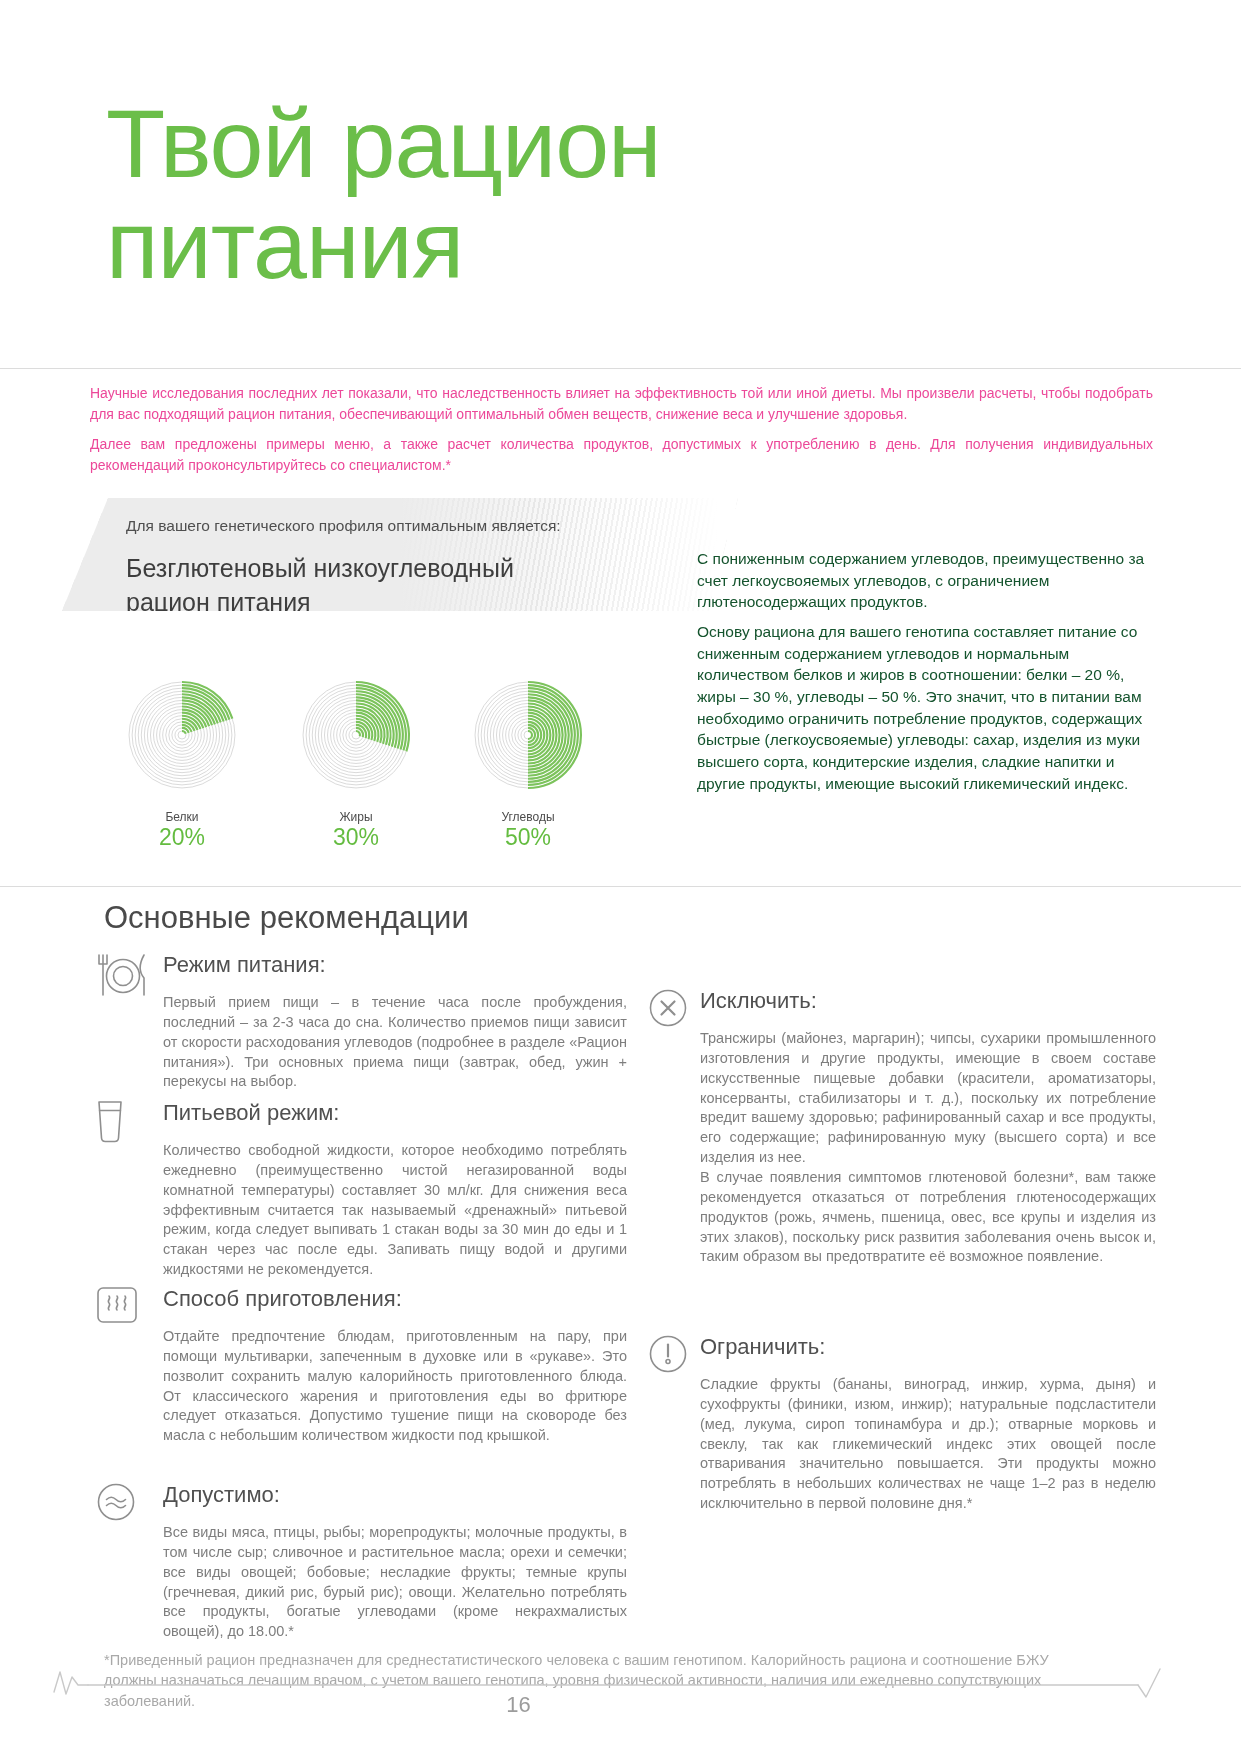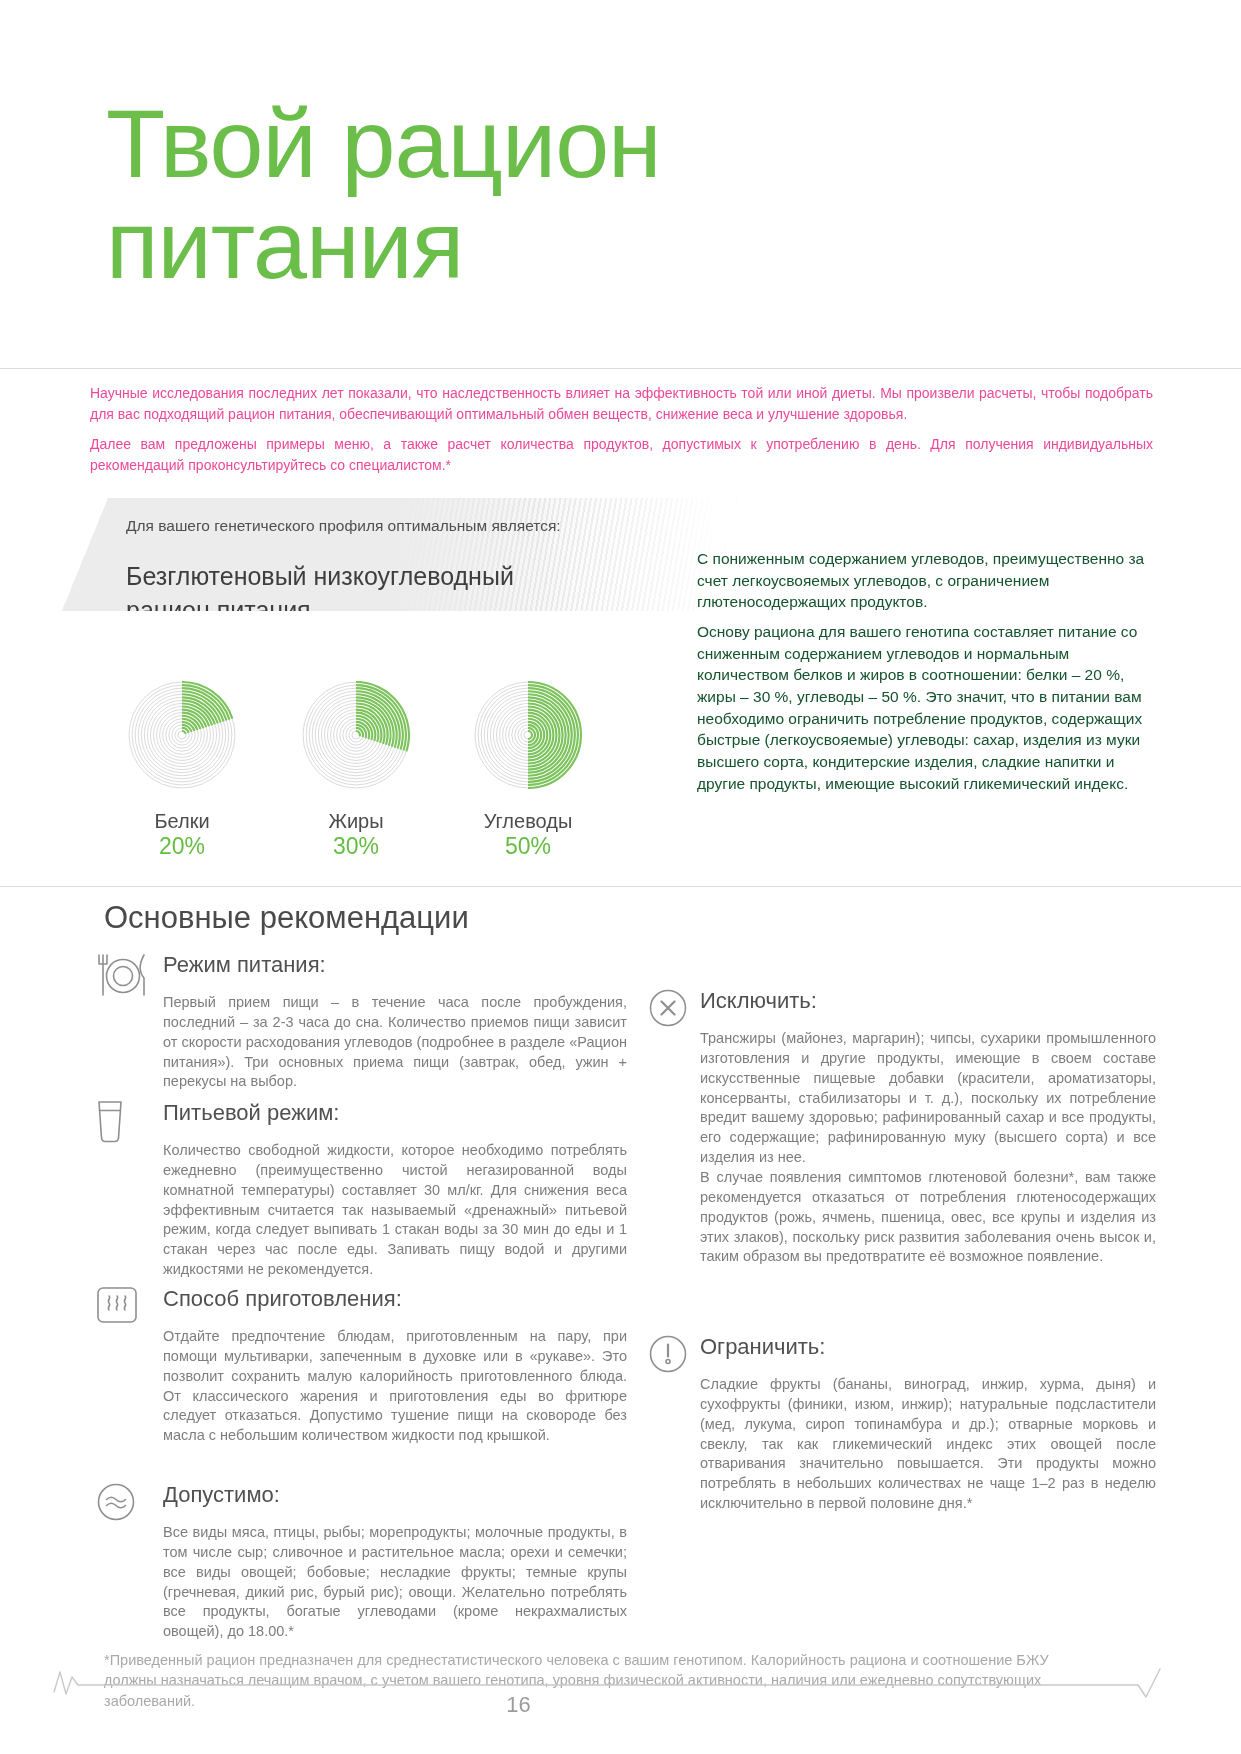--- a/index.html
+++ b/index.html
@@ -29,25 +29,25 @@
   .banner{
     position:absolute;left:62px;top:498px;width:676px;height:113px;
     clip-path:polygon(46px 0, 100% 0, calc(100% - 30px) 100%, 0 100%);
     background-image:
       linear-gradient(90deg, rgba(255,255,255,0) 70%, #ffffff 97%),
       linear-gradient(90deg, #ececec 0%, #ececec 50%, rgba(236,236,236,0) 86%),
       repeating-linear-gradient(100deg, #e4e4e4 0px, #e4e4e4 2px, #ffffff 2px, #ffffff 5px);
     box-sizing:border-box;
     padding:19px 0 0 64px;
   }
-  .banner-kicker{font-size:15.5px;color:#4f4f4f;margin-bottom:24px;}
+  .banner-kicker{font-size:15.5px;color:#4f4f4f;margin-bottom:16px;}
   .banner-title{font-size:25px;line-height:1.36;color:#3e3e3e;width:440px;}
   .pie-block{position:absolute;width:120px;text-align:center;}
   .pie-block .pie-svg{width:116px;height:116px;margin:0 auto;}
-  .pie-name{margin-top:17px;font-size:20px;color:#4c4c4c;}
+  .pie-name{margin-top:17px;font-size:12px;color:#4c4c4c;}
   .pie-pct{font-size:23px;color:#64bc40;}
   .diet{
     position:absolute;left:697px;width:452px;margin:0;
     font-size:15.5px;line-height:1.4;color:#14532d;
   }
   .diet-1{top:548px;}
   .diet-2{top:621px;}
   .rec-heading{
     position:absolute;left:104px;top:900px;margin:0;
     font-size:31px;font-weight:400;color:#4a4a4a;

